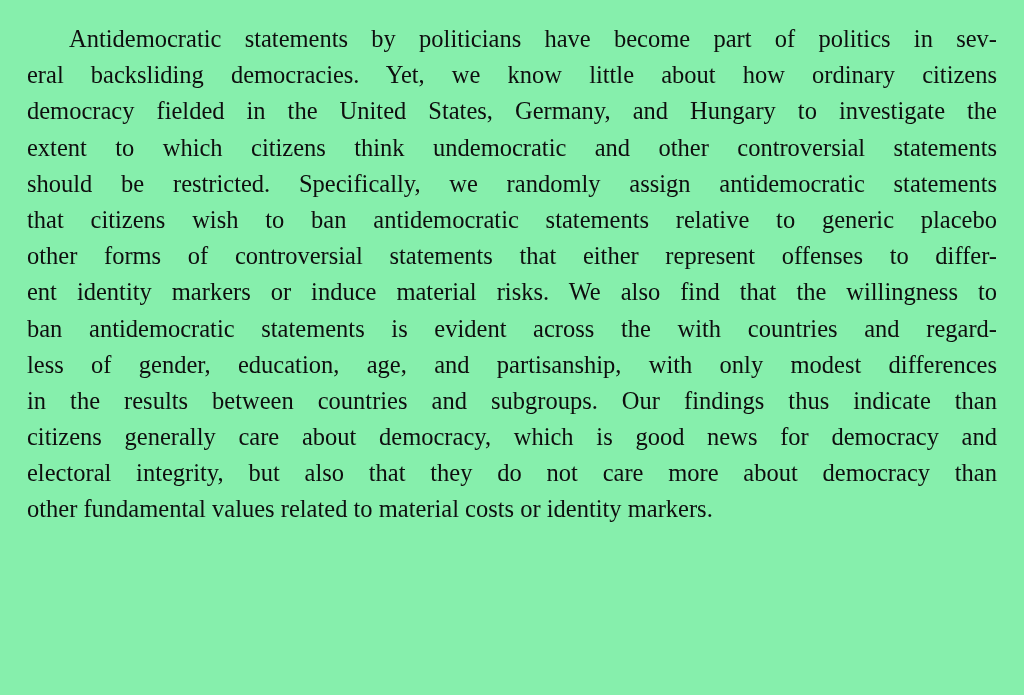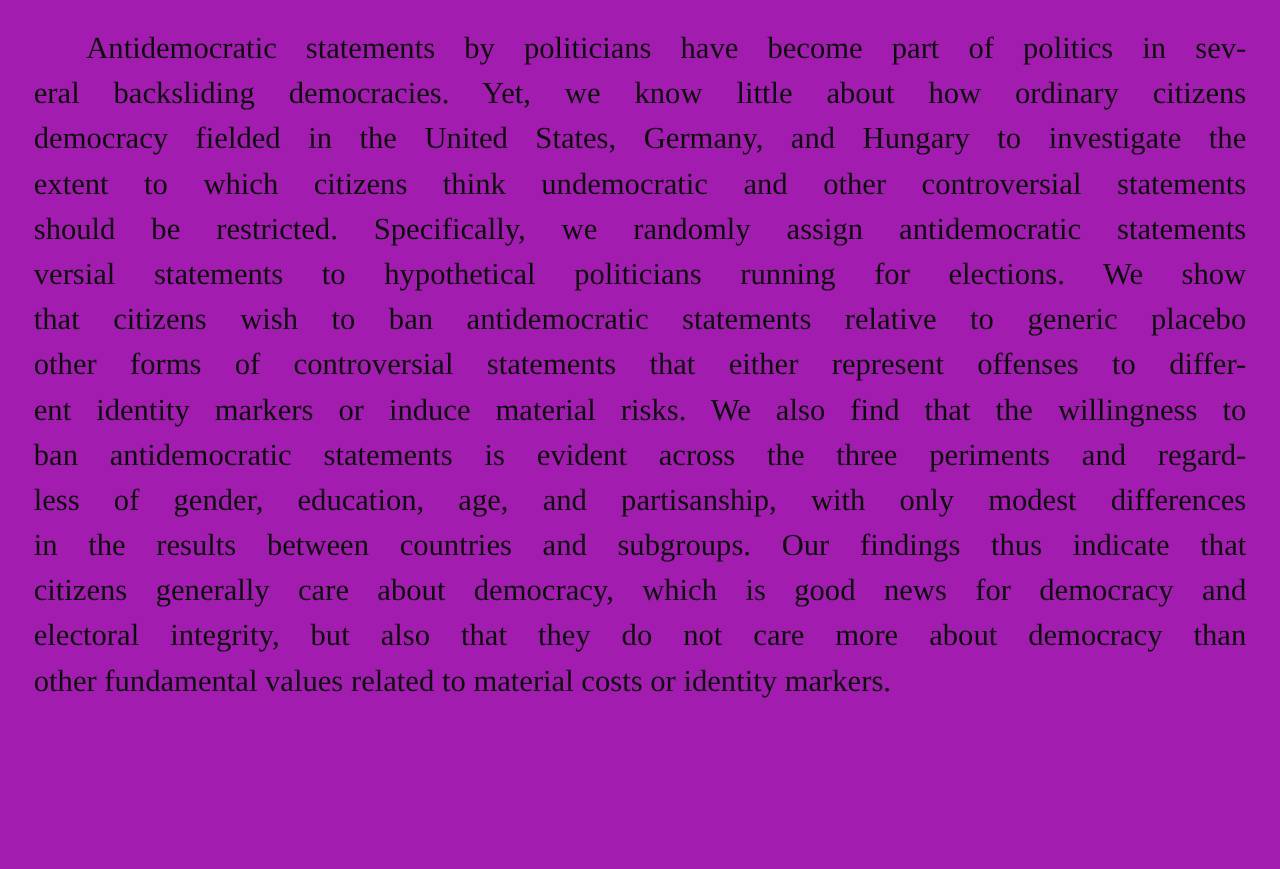--- a/index.html
+++ b/index.html
@@ -3,21 +3,21 @@
 <meta charset="utf-8">
 <style>
   html, body {
     margin: 0;
     padding: 0;
     background: #ffffff;
   }
   .page {
     width: 1024px;
     height: 695px;
-    background: #a21caf;
+    background: #86efac;
     box-sizing: border-box;
     padding: 21px 27px 0 27px;
     overflow: hidden;
   }
   .abstract {
     font-family: "Liberation Serif", "DejaVu Serif", serif;
     font-size: 24.5px;
     line-height: 36.2px;
     color: #0e0e0e;
   }
@@ -37,24 +37,23 @@
 </head>
 <body>
 
 <div class="page">
   <div class="abstract">
     <div class="abstract-line indent">Antidemocratic statements by politicians have become part of politics in sev-</div>
     <div class="abstract-line">eral backsliding democracies.  Yet, we know little about how ordinary citizens</div>
     <div class="abstract-line">democracy fielded in the United States, Germany, and Hungary to investigate the</div>
     <div class="abstract-line">extent to which citizens think undemocratic and other controversial statements</div>
     <div class="abstract-line">should be restricted. Specifically, we randomly assign antidemocratic statements</div>
-    <div class="abstract-line">versial statements to hypothetical politicians running for elections.  We show</div>
     <div class="abstract-line">that citizens wish to ban antidemocratic statements relative to generic placebo</div>
     <div class="abstract-line">other forms of controversial statements that either represent offenses to differ-</div>
     <div class="abstract-line">ent identity markers or induce material risks. We also find that the willingness to</div>
-    <div class="abstract-line">ban antidemocratic statements is evident across the three periments and regard-</div>
+    <div class="abstract-line">ban antidemocratic statements is evident across the with countries and regard-</div>
     <div class="abstract-line">less of gender, education, age, and partisanship, with only modest differences</div>
-    <div class="abstract-line">in the results between countries and subgroups. Our findings thus indicate that</div>
+    <div class="abstract-line">in the results between countries and subgroups. Our findings thus indicate than</div>
     <div class="abstract-line">citizens generally care about democracy, which is good news for democracy and</div>
     <div class="abstract-line">electoral integrity, but also that they do not care more about democracy than</div>
     <div class="abstract-line last">other fundamental values related to material costs or identity markers.</div>
   </div>
 </div>
 
 </body></html>

